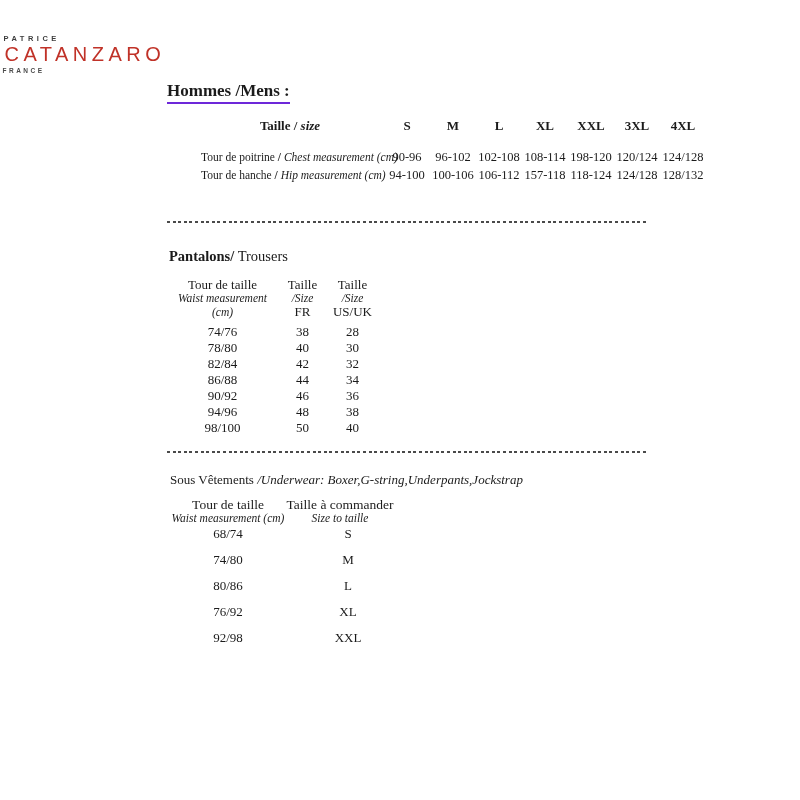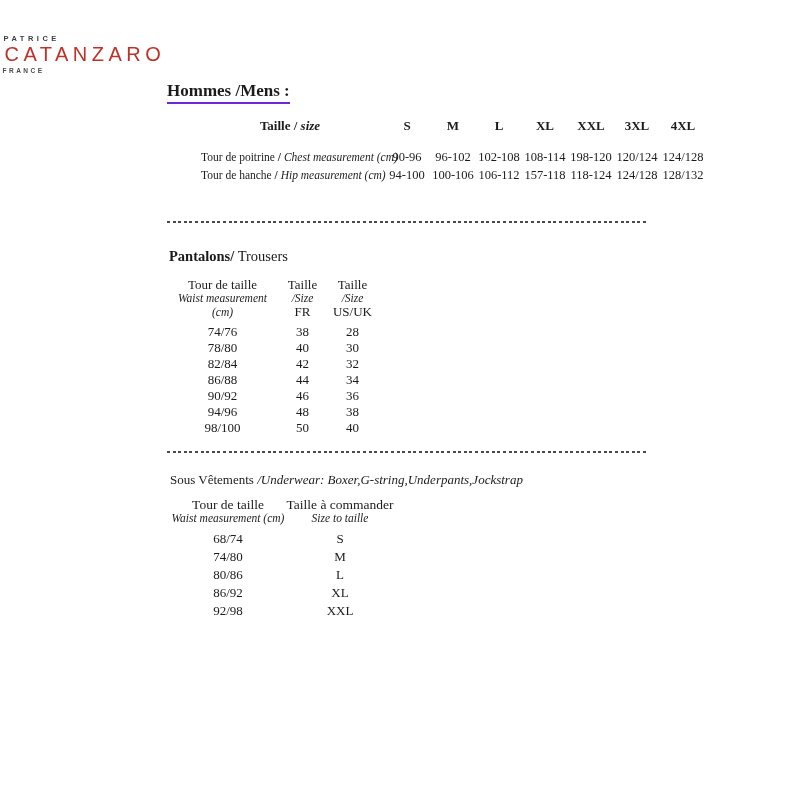--- a/index.html
+++ b/index.html
@@ -56,21 +56,21 @@
   .tr-h .h3{font-size:13px;line-height:14px;display:flex;justify-content:center;white-space:nowrap;}
   .tr-h .h3.it{font-size:11.5px;font-style:italic;}
   .tr-body{margin-top:5px;}
   .tr-cell{font-size:13px;line-height:16px;display:flex;justify-content:center;white-space:nowrap;}
 
   
   .uw-table{position:absolute;left:160px;top:497px;}
   .uw-head,.uw-body{display:grid;grid-template-columns:136px 88px;}
   .uw-h .h1{font-size:13.5px;line-height:15px;display:flex;justify-content:center;white-space:nowrap;}
   .uw-h .h2{font-size:11.5px;line-height:13px;font-style:italic;display:flex;justify-content:center;white-space:nowrap;}
-  .uw-body{margin-top:5px;}
+  .uw-body{gap:8px;}
   .uw-cell{font-size:13px;line-height:18px;display:flex;justify-content:center;white-space:nowrap;}
 </style>
 </head>
 <body>
 
 <div class="logo">
   <div class="logo-top">PATRICE</div>
   <div class="logo-main">CATANZARO</div>
   <div class="logo-sub">FRANCE</div>
 </div>
@@ -174,18 +174,18 @@
       <div class="h2">Size to taille</div>
     </div>
   </div>
   <div class="uw-body">
     <div class="uw-cell">68/74</div>
     <div class="uw-cell">S</div>
     <div class="uw-cell">74/80</div>
     <div class="uw-cell">M</div>
     <div class="uw-cell">80/86</div>
     <div class="uw-cell">L</div>
-    <div class="uw-cell">86/92</div>
+    <div class="uw-cell">76/92</div>
     <div class="uw-cell">XL</div>
     <div class="uw-cell">92/98</div>
     <div class="uw-cell">XXL</div>
   </div>
 </div>
 
 </body></html>

